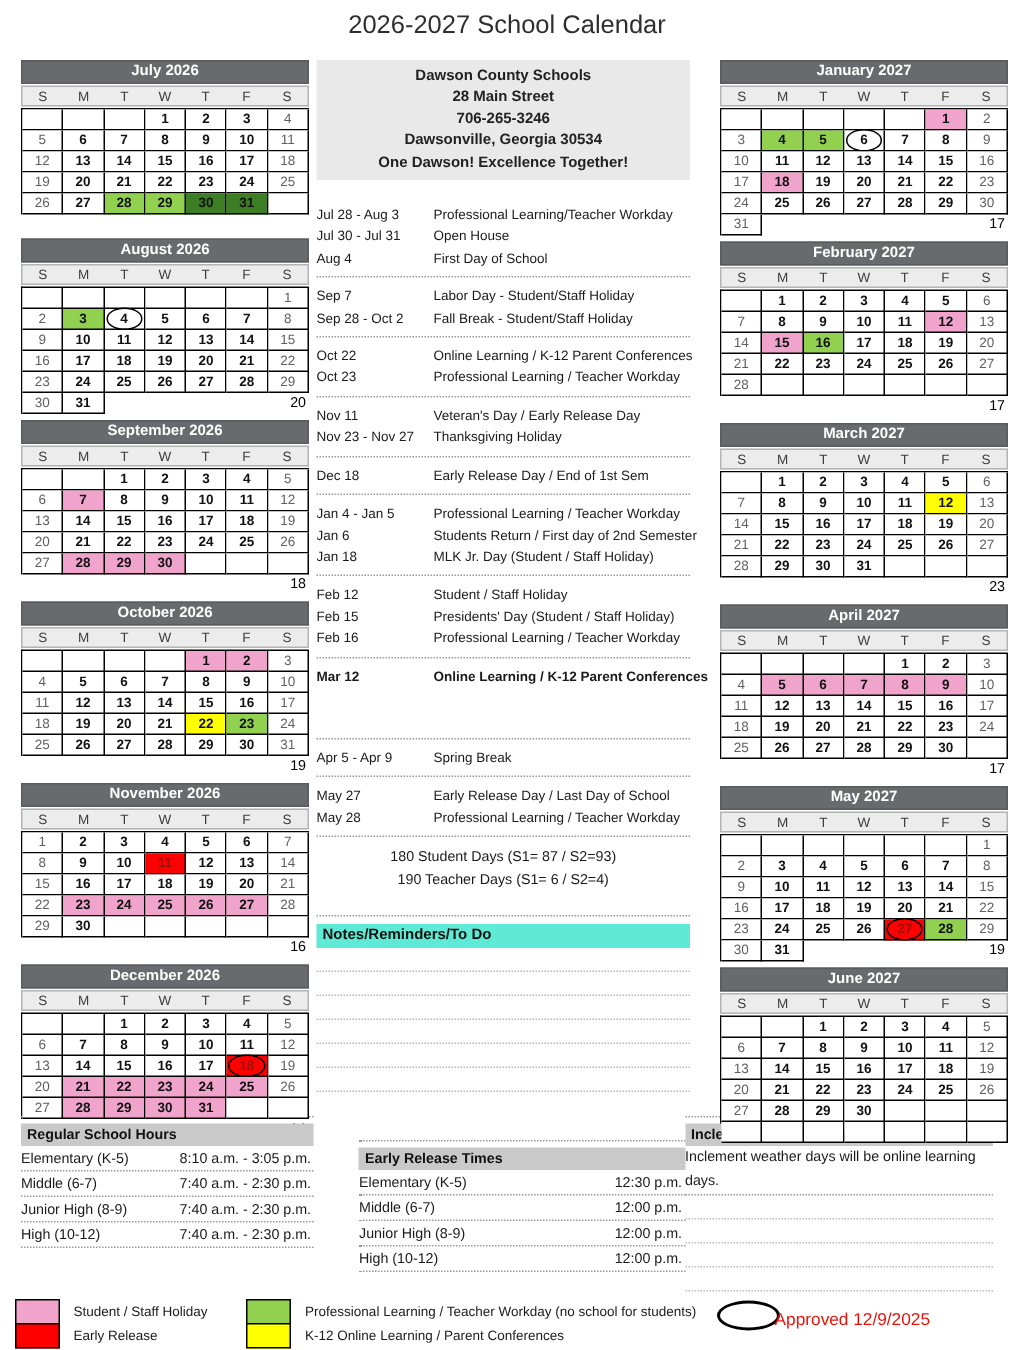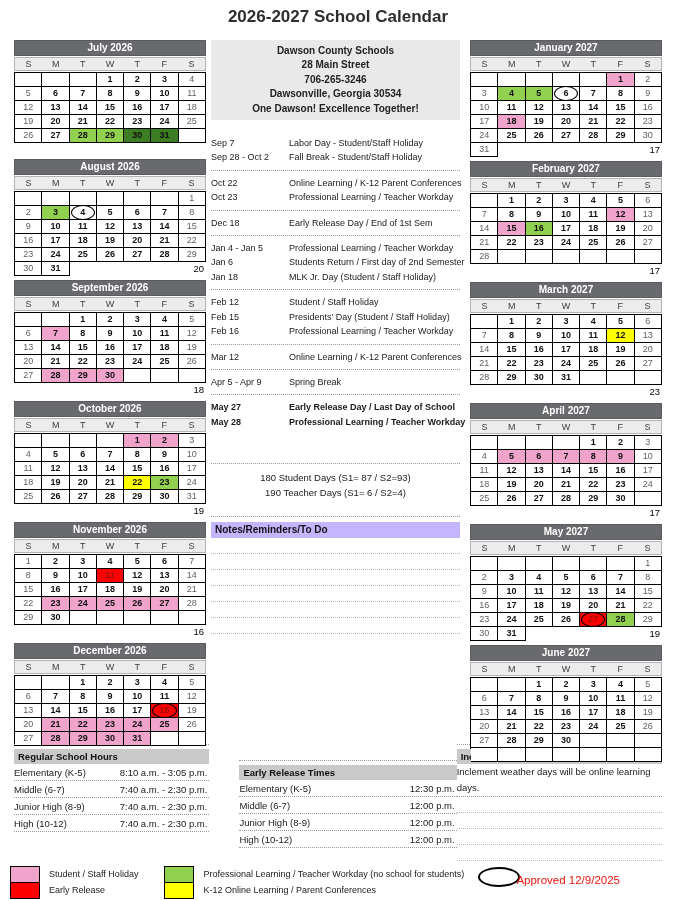--- a/index.html
+++ b/index.html
@@ -1,21 +1,21 @@
 <!DOCTYPE html>
 <html><head>
 <meta charset="utf-8">
 <style>
   html,body{margin:0;padding:0;background:#fff;}
   .page{width:676px;height:900px;position:relative;background:#fff;
         font-family:"Liberation Sans",sans-serif;color:#111;overflow:hidden;}
-  .title{text-align:center;font-size:17px;font-weight:bold;color:#2e2e2e;padding-top:7px;height:21px;}
+  .title{text-align:center;font-size:17px;font-weight:normal;color:#2e2e2e;padding-top:7px;height:21px;}
   .cols{display:flex;padding:12px 14px;align-items:flex-start;height:686px;}
   .col-side{width:192px;flex:none;}
-  .col-center{width:249px;flex:none;margin-left:5px;margin-right:10px;}
+  .col-center{width:249px;flex:none;margin-left:5px;margin-right:20px;}
   
   .month{margin-bottom:4px;}
   .month.spacer{margin-bottom:16px;}
   .mh{background:#696a6d;color:#fff;font-weight:bold;font-size:10px;text-align:center;
       height:14px;line-height:14px;border:1px solid #5a5b5e;}
   .dow{display:grid;grid-template-columns:repeat(7,1fr);background:#ececec;
        border:1px solid #b3b3b3;margin:1px 0;height:12px;}
   .dow div{font-size:9px;line-height:12px;text-align:center;color:#3d3d3d;}
   .grid{display:grid;grid-template-columns:repeat(7,1fr);border-left:1px solid #000;border-top:1px solid #000;}
   .dc{height:13px;line-height:13px;font-size:9px;text-align:center;
@@ -33,21 +33,21 @@
   .school-box{background:#e9e9e9;text-align:center;font-weight:bold;font-size:10px;
        line-height:14.4px;padding:4px 2px;margin-bottom:16px;color:#222;}
   .egroup{padding:5px 0;border-top:1px dotted #9a9a9a;}
   .egroup:first-child{border-top:none;padding-top:0;}
   .egroup:nth-child(8){padding-bottom:34px;font-weight:bold;}
   .erow{display:flex;font-size:9px;line-height:14.4px;color:#1a1a1a;white-space:nowrap;}
   .edate{width:78px;flex:none;}
   .edesc{flex:1;}
   .totals{border-top:1px dotted #9a9a9a;text-align:center;font-size:9.5px;line-height:15px;padding:6px 0;color:#1a1a1a;}
   .notes{margin-top:10px;border-top:1px dotted #9a9a9a;padding-top:5px;}
-  .notes-header{background:#c4b5fd;font-weight:bold;font-size:10px;height:16px;line-height:16px;padding-left:4px;color:#111;}
+  .notes-header{background:#5eead4;font-weight:bold;font-size:10px;height:16px;line-height:16px;padding-left:4px;color:#111;}
   .nline{height:15px;border-bottom:1px dotted #b5b5b5;}
   
   .bottom{display:flex;padding:6px 14px 0;height:112px;align-items:flex-start;}
   .hblock{width:196px;border-top:1px dotted #999;padding-top:4px;}
   .hblock.early{width:218px;margin-left:30px;margin-top:16px;}
   .wblock{width:206px;margin-left:auto;border-top:1px dotted #999;padding-top:4px;}
   .htitle{background:#c9c9c9;font-weight:bold;font-size:9.5px;height:15px;line-height:15px;padding-left:4px;color:#111;}
   .hrow{display:flex;justify-content:space-between;font-size:9.5px;line-height:15px;
         border-bottom:1px dotted #999;padding:1px 2px 0 0;color:#1a1a1a;}
   .wtext{font-size:9.5px;line-height:16px;border-bottom:1px dotted #999;color:#1a1a1a;}
@@ -385,36 +385,60 @@
       <div class="school-box" id="school-box">
           <div>Dawson County Schools</div>
           <div>28 Main Street</div>
           <div>706-265-3246</div>
           <div>Dawsonville, Georgia 30534</div>
           <div>One Dawson! Excellence Together!</div>
         </div>
       <div id="events">
           <div class="egroup">
             <div class="erow">
+              <div class="edate">Jul 28 - Aug 3</div>
+              <div class="edesc">Professional Learning/Teacher Workday</div>
+            </div>
+            <div class="erow">
+              <div class="edate">Jul 30 - Jul 31</div>
+              <div class="edesc">Open House</div>
+            </div>
+            <div class="erow">
+              <div class="edate">Aug 4</div>
+              <div class="edesc">First Day of School</div>
+            </div>
+          </div>
+          <div class="egroup">
+            <div class="erow">
               <div class="edate">Sep 7</div>
               <div class="edesc">Labor Day - Student/Staff Holiday</div>
             </div>
             <div class="erow">
               <div class="edate">Sep 28 - Oct 2</div>
               <div class="edesc">Fall Break - Student/Staff Holiday</div>
             </div>
           </div>
           <div class="egroup">
             <div class="erow">
               <div class="edate">Oct 22</div>
               <div class="edesc">Online Learning / K-12 Parent Conferences</div>
             </div>
             <div class="erow">
               <div class="edate">Oct 23</div>
               <div class="edesc">Professional Learning / Teacher Workday</div>
+            </div>
+          </div>
+          <div class="egroup">
+            <div class="erow">
+              <div class="edate">Nov 11</div>
+              <div class="edesc">Veteran's Day / Early Release Day</div>
+            </div>
+            <div class="erow">
+              <div class="edate">Nov 23 - Nov 27</div>
+              <div class="edesc">Thanksgiving Holiday</div>
             </div>
           </div>
           <div class="egroup">
             <div class="erow">
               <div class="edate">Dec 18</div>
               <div class="edesc">Early Release Day / End of 1st Sem</div>
             </div>
           </div>
           <div class="egroup">
             <div class="erow">

